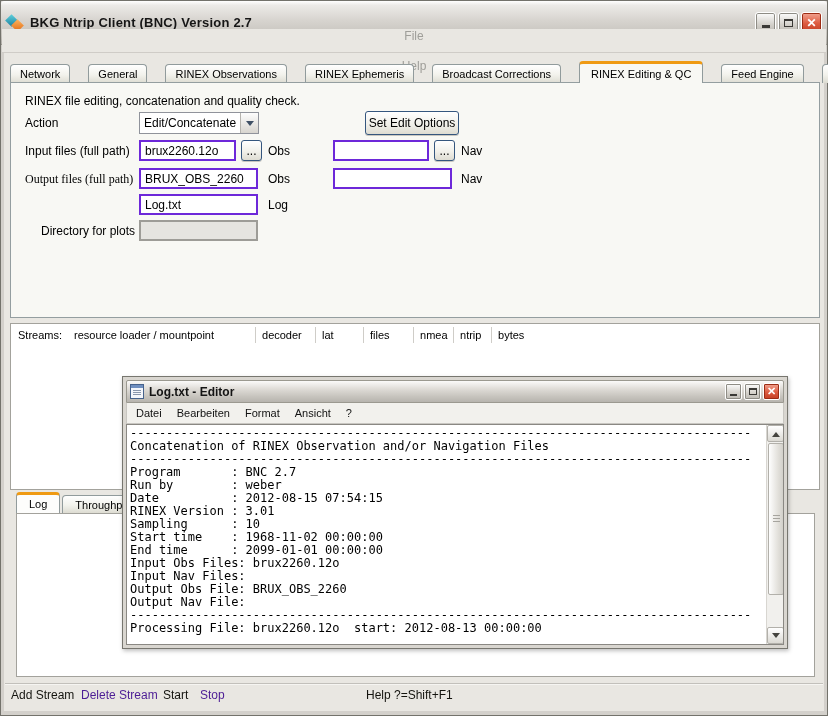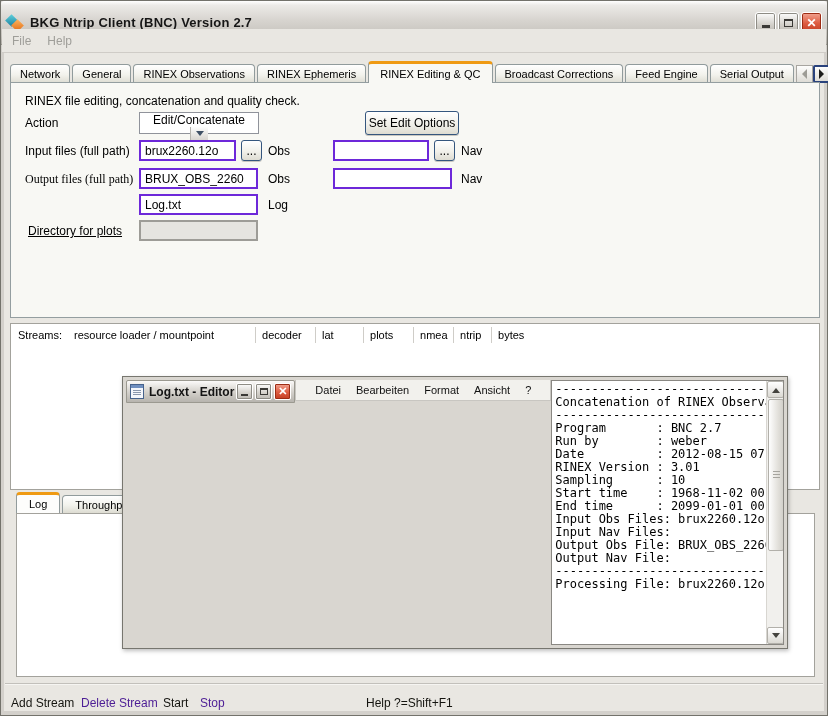--- a/index.html
+++ b/index.html
@@ -36,31 +36,31 @@
   }
   .wbtn.close { background:linear-gradient(180deg,#f2a492,#dd5b40 55%,#c33d22); color:#fff; box-shadow:0 0 0 1px #9c2c14 inset; }
   .glyph-min { width:8px; height:3px; background:#3a3936; margin-top:8px; }
   .glyph-max { width:9px; height:8px; border:1px solid #3a3936; border-top-width:2px; }
   .wbtn.close .x { color:#fff; font-size:12px; font-weight:bold; line-height:1; }
 
   
   .menubar {
     position:absolute; top:28px; left:1px; right:1px; height:24px;
     background:#e9e7e2; border-bottom:1px solid #cfccc7;
-    display:flex; align-items:center; gap:16px; padding:0 10px;
+    display:flex; align-items:center; gap:16px; padding:0 10px;flex-direction:column;
   }
   .menu-item { font-size:12px; color:#9f9e99; }
 
   
   .tabbar {
     position:absolute; top:60px; left:9px; right:9px; height:22px;
     display:flex; align-items:flex-end;
   }
   .tab {
-    height:19px; padding:0 9px; margin-right:2px;
+    height:19px; padding:0 9px; margin-right:18px;
     border:1px solid #919b9c; border-bottom:none; border-radius:4px 4px 0 0;
     background:linear-gradient(180deg,#ffffff,#f2f2ec 55%,#dddcd2);
     font-size:11px; color:#000; display:flex; align-items:center; white-space:nowrap;
   }
   .tab.active {
     height:22px; background:#f8f8f4; position:relative; z-index:3;
     border-top:3px solid #ef9a13; padding:0 11px;
   }
   .tabscroll { margin-left:auto; display:flex; }
   .tsbtn { width:17px; height:18px; border:1px solid #a7a5a0; background:linear-gradient(180deg,#fdfdfc,#dedcd6);
@@ -113,29 +113,29 @@
   .btab.active { height:21px; border-top:3px solid #ef9a13; background:#fdfdfc; position:relative; z-index:2; }
   .logpanel {
     position:absolute; top:512px; left:15px; width:799px; height:164px;
     border:1px solid #a3a29c; background:#fff; z-index:1;
   }
 
   
   .hsep { position:absolute; top:682px; left:4px; right:4px; height:2px;
     border-top:1px solid #c2c0bb; border-bottom:1px solid #f6f5f2; }
   .bottombar { position:absolute; top:686px; left:0; right:0; height:24px; font-size:12px; }
-  .bblink { position:absolute; top:9px; color:#14140f; white-space:nowrap; }
+  .bblink { position:absolute; top:1px; color:#14140f; white-space:nowrap; }
   .bblink.disabled { color:#4c1d95; }
 
   
   .editor {
     position:absolute; left:121px; top:375px; width:666px; height:273px;
     background:#d9d6d0; border:1px solid #77766f; padding:3px;
     box-shadow:1px 2px 4px rgba(0,0,0,.25); z-index:10;
-    display:flex; flex-direction:row;
+    display:flex; flex-direction:column;
   }
   .ed-titlebar {
     height:23px; flex:none;
     background:linear-gradient(180deg,#fbfaf9 0%,#dddad5 40%,#c6c3bd 75%,#b7b4ae 100%);
     border:1px solid #9b9990; border-radius:2px 2px 0 0;
     display:flex; align-items:center; padding:0 3px;
   }
   .ed-title { flex:1; font-size:12px; font-weight:bold; color:#141414; margin-left:5px; }
   .ed-btn { width:17px; height:17px; border-radius:2px; border:1px solid #fff;
     background:linear-gradient(180deg,#fdfdfd,#d4d1cb 60%,#bdbab4);
@@ -144,21 +144,21 @@
   .ed-btn.close { background:linear-gradient(180deg,#f2a492,#dd5b40 55%,#c33d22); box-shadow:0 0 0 1px #9c2c14 inset; }
   .ed-btn .glyph-min { width:7px; height:2px; margin-top:7px; }
   .ed-btn .glyph-max { width:8px; height:7px; }
   .ed-btn .x { color:#fff; font-size:11px; font-weight:bold; line-height:1; }
   .note-icon { position:relative; width:14px; height:15px; background:#f4f6fb; border:1px solid #46628c; }
   .note-icon::before { content:""; position:absolute; left:0; top:0; width:100%; height:3px; background:#6f8fc0; }
   .note-icon::after { content:""; position:absolute; left:2px; top:5px; width:8px; height:1px;
     box-shadow:0 2px 0 #8a97ad, 0 4px 0 #8a97ad, 0 0 0 #8a97ad; background:#8a97ad; }
 
   .ed-menubar { height:21px; flex:none; background:#f2f1ed; border:1px solid #c8c6c1; border-top:none;
-    display:flex; align-items:center; gap:15px; padding:0 19px; }
+    display:flex; align-items:center; gap:15px; padding:0 9px; }
   .ed-menu-item { font-size:11px; color:#111; }
 
   .ed-body { flex:1; position:relative; border:1px solid #8a8883; background:#fff; overflow:hidden; }
   .ed-text {
     position:absolute; left:0; top:0; right:17px; bottom:0; overflow:hidden;
     font-family:"DejaVu Sans Mono", monospace; font-size:12px; line-height:13px;
     color:#000; padding:2px 0 0 3px; white-space:pre;
   }
   .scrollbar { position:absolute; top:0; right:0; bottom:0; width:17px; background:#f1f0ed; border-left:1px solid #d8d6d1; }
   .sb-btn { position:absolute; left:0; width:17px; height:17px;
@@ -200,39 +200,39 @@
   <div class="menubar">
     <span class="menu-item">File</span>
     <span class="menu-item">Help</span>
   </div>
 
   <div class="tabbar">
     <div class="tab">Network</div>
     <div class="tab">General</div>
     <div class="tab">RINEX Observations</div>
     <div class="tab">RINEX Ephemeris</div>
+    <div class="tab">Broadcast Corrections</div>
     <div class="tab active">RINEX Editing &amp; QC</div>
-    <div class="tab">Broadcast Corrections</div>
     <div class="tab">Feed Engine</div>
     <div class="tab">Serial Output</div>
     <div class="tabscroll">
       <div class="tsbtn">
           <span class="arr-left"></span>
         </div>
       <div class="tsbtn focus">
           <span class="arr-right"></span>
         </div>
     </div>
   </div>
 
   <div class="tabpanel">
     <div class="lbl" style="left:14px; top:11px;">RINEX file editing, concatenation and quality check.</div>
 
     <div class="lbl" style="left:14px; top:33px;">Action</div>
-    <div class="combo" style="left:128px; top:29px; width:120px;flex-direction:column;">
+    <div class="combo" style="left:128px; top:29px; width:120px;">
       <span class="val">Edit/Concatenate</span>
       <span class="drop">
           <span class="tri"></span>
         </span>
     </div>
     <div class="xpbtn" style="left:354px; top:28px; width:94px; height:24px;">Set Edit Options</div>
 
     <div class="lbl" style="left:14px; top:61px;">Input files (full path)</div>
     <input class="tb" style="left: 128px; top: 57px; width: 97px;" value="brux2260.12o">
     <div class="xpbtn" style="left:230px; top:57px; width:21px; height:21px;">...</div>
@@ -243,31 +243,31 @@
 
     <div class="lbl" style="left:14px; top:89px;font-family:Liberation Serif, serif;">Output files (full path)</div>
     <input class="tb" style="left: 128px; top: 85px; width: 119px;" value="BRUX_OBS_2260">
     <div class="lbl" style="left:257px; top:89px;">Obs</div>
     <input class="tb" style="left: 322px; top: 85px; width: 119px;" value="">
     <div class="lbl" style="left:450px; top:89px;">Nav</div>
 
     <input class="tb" style="left: 128px; top: 111px; width: 119px;" value="Log.txt">
     <div class="lbl" style="left:257px; top:115px;">Log</div>
 
-    <div class="lbl" style="left:17px; top:141px;text-decoration:underline;">Directory for plots</div>
+    <div class="lbl" style="left:30px; top:141px;">Directory for plots</div>
     <input class="tb disabled" style="left: 128px; top: 137px; width: 119px;" disabled="" value="">
   </div>
 
   <div class="streamsbox">
     <div class="streamshdr">
       <span class="streams-title">Streams:</span>
       <span class="shcell" style="width:188px;">resource loader / mountpoint</span>
       <span class="shcell" style="width:60px;">decoder</span>
       <span class="shcell" style="width:48px;">lat</span>
-      <span class="shcell" style="width:50px;">plots</span>
+      <span class="shcell" style="width:50px;">files</span>
       <span class="shcell" style="width:40px;">nmea</span>
       <span class="shcell" style="width:38px;">ntrip</span>
       <span class="shcell last">bytes</span>
     </div>
   </div>
 
   <div class="bottomtabs">
     <div class="btab active">Log</div>
     <div class="btab">Throughput</div>
   </div>

